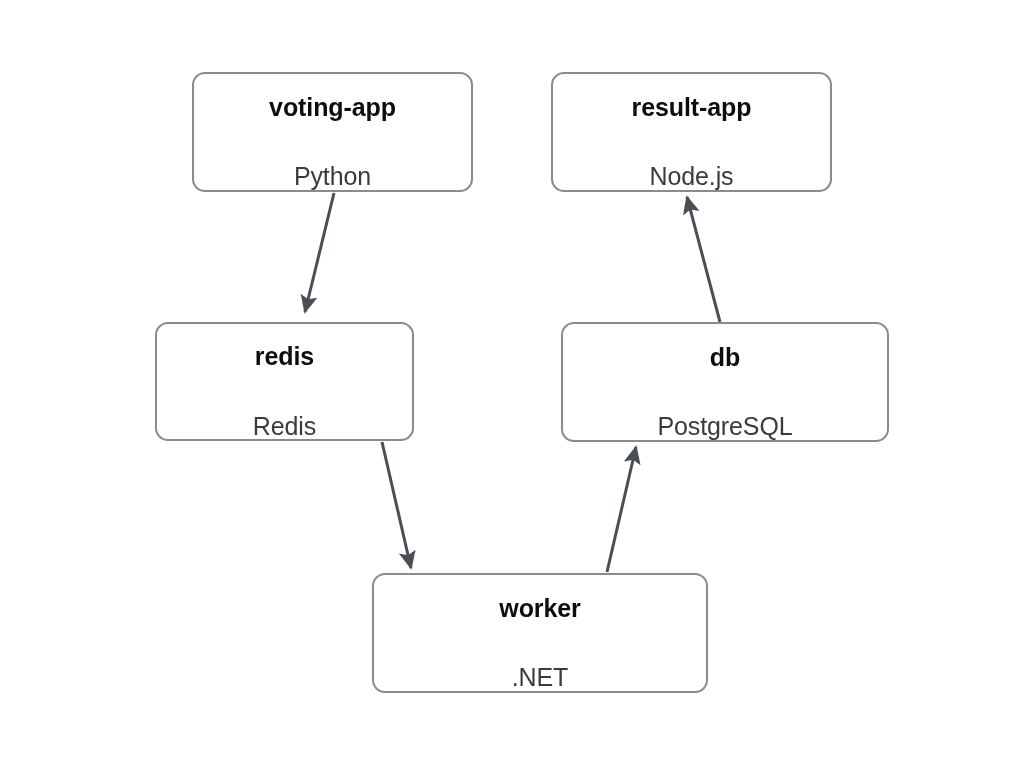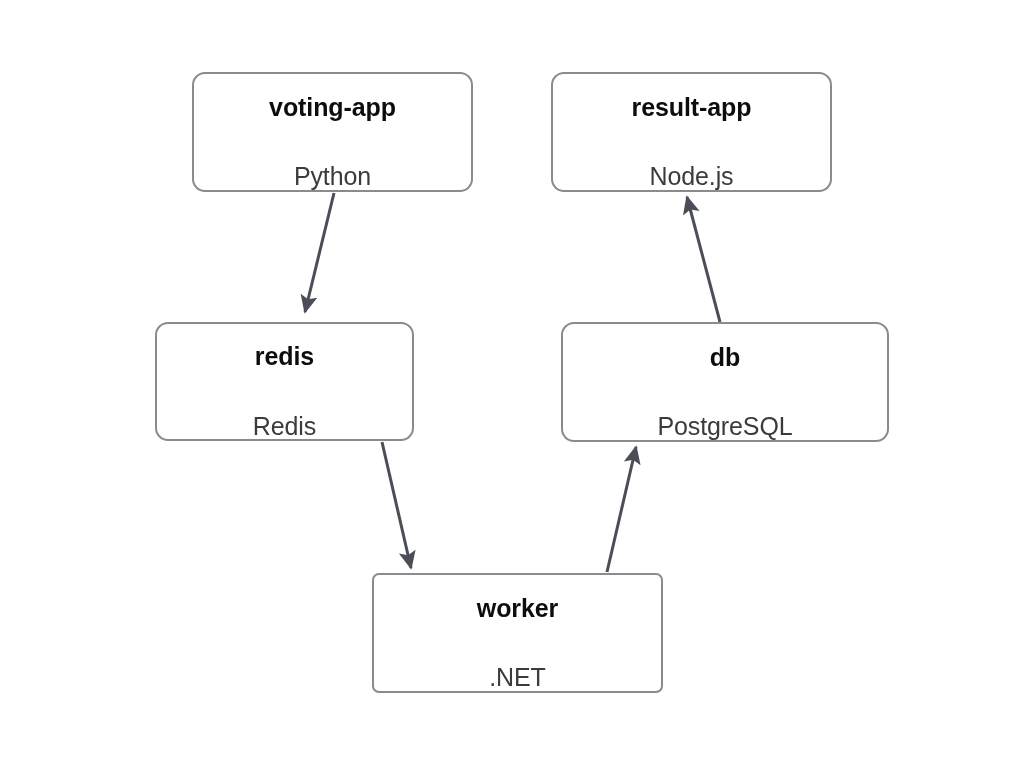--- a/index.html
+++ b/index.html
@@ -85,19 +85,19 @@
         <div class="node-subtitle">Node.js</div>
       </div>
       <div class="node" style="left: 155px; top: 322px; width: 259px; height: 119px; border-color: rgb(138, 138, 143);">
         <div class="node-title">redis</div>
         <div class="node-subtitle">Redis</div>
       </div>
       <div class="node" style="left: 561px; top: 322px; width: 328px; height: 120px; border-color: rgb(138, 138, 143);">
         <div class="node-title">db</div>
         <div class="node-subtitle">PostgreSQL</div>
       </div>
-      <div class="node" style="left: 372px; top: 573px; width: 291px; height: 120px; border-color: rgb(138, 138, 143); border-radius: 7px;">
+      <div class="node" style="left: 372px; top: 573px; width: 336px; height: 120px; border-color: rgb(138, 138, 143);">
         <div class="node-title">worker</div>
         <div class="node-subtitle">.NET</div>
       </div>
     </div>
 
 </div>
 
 </body></html>

